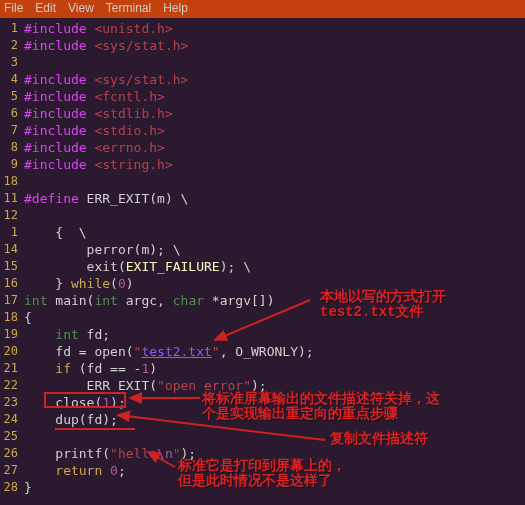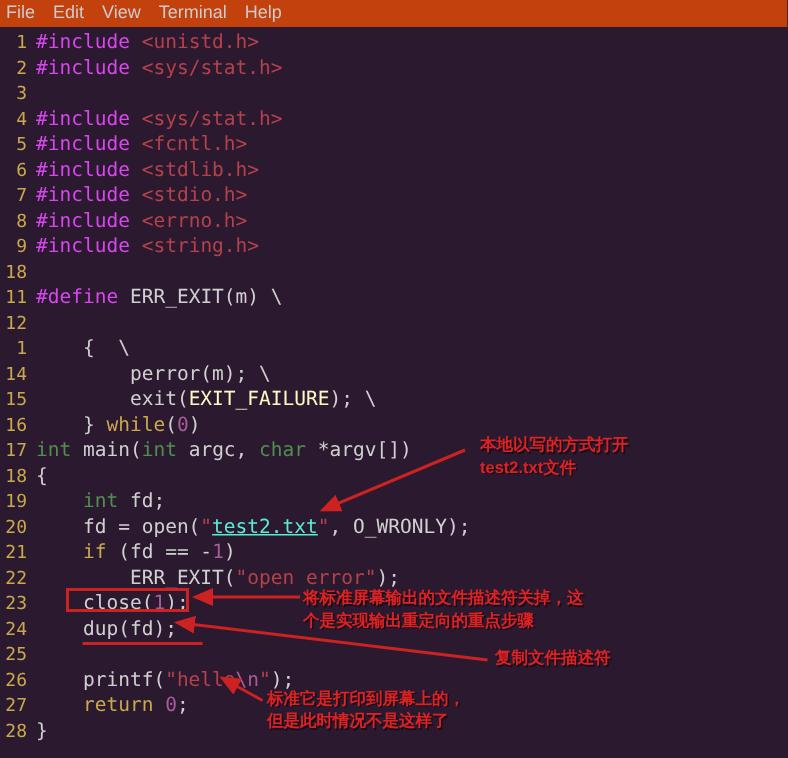--- a/index.html
+++ b/index.html
@@ -38,34 +38,34 @@
     text-align: right;
     color: #c9a94b;
     padding-right: 6px;
     font-size: 12px;
   }
   .code { color: #d0d0d0; }
   .kw { color: #c9a94b; text-align: center; }
   .pre { color: #d946ef; }
   .inc { color: #b5414b; }
   .type { color: #4f8f4f; }
-  .str { color: #5eead4; text-decoration: underline; }
+  .str { color: #8b5cf6; text-decoration: underline; }
   .strq { color: #b5414b; }
   .num { color: #a95c98; }
   .const { color: #fef9c3; }
   .esc { color: #a95c98; }
   .box-red {
     position: absolute;
     border: 2px solid #c22;
   }
   .annotation {
     position: absolute;
     color: #d22;
-    font-family: Liberation Sans, sans-serif;
-    font-size: 11px;
+    font-family: Liberation Mono, monospace;
+    font-size: 14px;
     font-weight: bold;
     text-shadow: 1px 1px 0 #1a0a1a;
     line-height: 15px;
     white-space: pre;
   }
   svg.overlay {
     position: absolute;
     top: 0; left: 0;
     pointer-events: none;
   }

